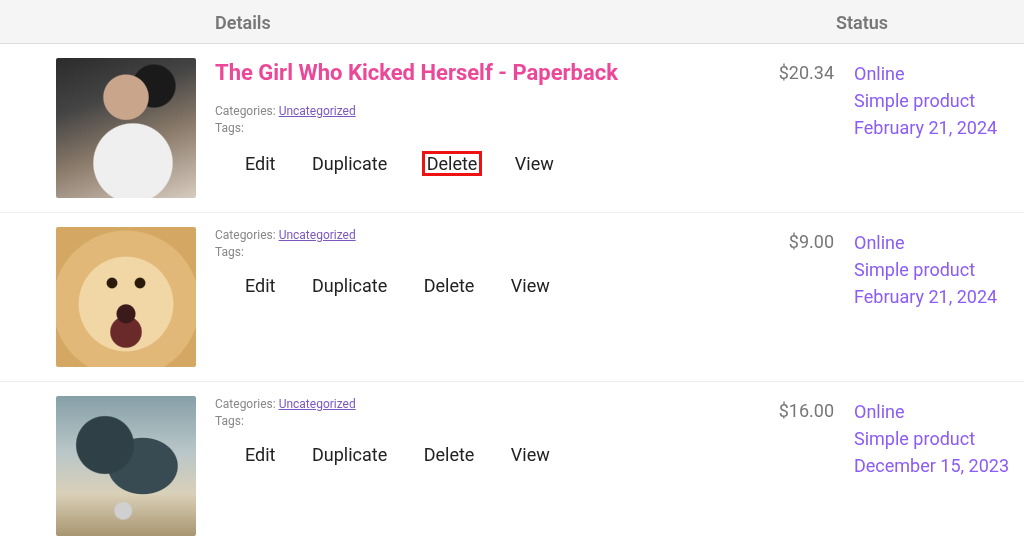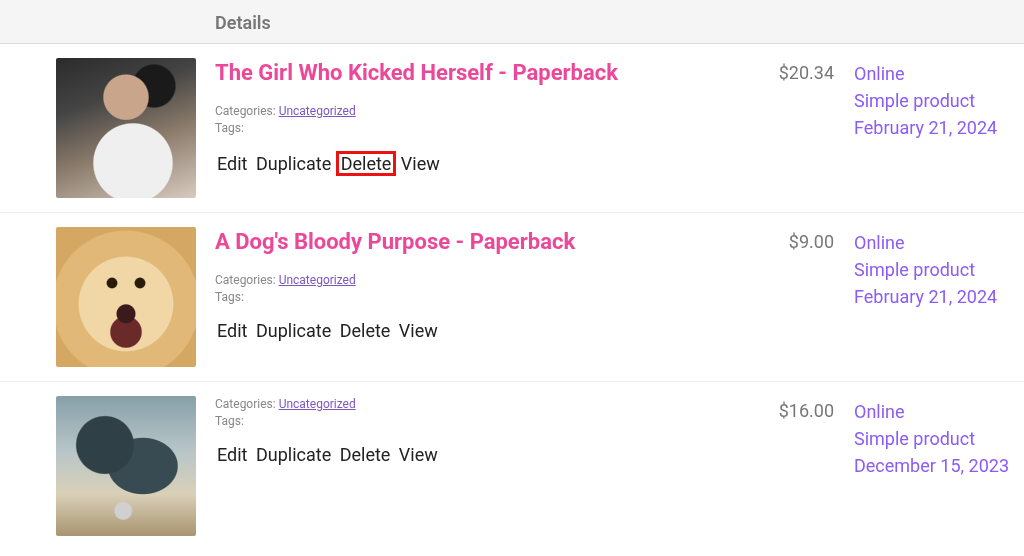--- a/index.html
+++ b/index.html
@@ -64,20 +64,21 @@
     text-decoration: underline;
   }
   .actions {
     margin-top: 14px;
     font-size: 18px;
     color: #222;
   }
   .actions span {
     display: inline-block;
     padding: 0 2px;
+    margin-left: 28px;
   }
   .actions .action-link { cursor: pointer; }
   .highlight-box {
     border: 3px solid #e11;
     padding: 0 2px;
     margin: 0 -2px;
     display: inline-block;
     line-height: 1.1;
   }
   .price {
@@ -126,20 +127,21 @@
 </style>
 </head>
 <body>
 
 <div class="table">
 
   <div class="header-row">
     <div class="col-thumb"></div>
     <div class="col-details"><span class="label">Details</span></div>
     <div class="col-price"></div>
+    <div class="col-status"><span class="label">Status</span></div>
   </div>
 
   <div class="row">
     <div class="col-thumb">
       <div class="thumb ph-girl"></div>
     </div>
     <div class="col-details">
       <div class="title">The Girl Who Kicked Herself - Paperback</div>
       <div class="meta">
         <span>Categories:</span>
@@ -163,21 +165,20 @@
         <div>February 21, 2024</div>
       </div>
     </div>
   </div>
 
   <div class="row">
     <div class="col-thumb">
       <div class="thumb ph-dog"></div>
     </div>
     <div class="col-details">
-      <div class="title">A Dog's Bloody Purpose - Paperback</div>
       <div class="meta">
         <span>Categories:</span>
         <a href="#">Uncategorized</a><br>
         <span>Tags:</span>
       </div>
       <div class="actions">
         <span class="action-link">Edit</span>
         <span class="action-link">Duplicate</span>
         <span class="action-link">Delete</span>
         <span class="action-link">View</span>

